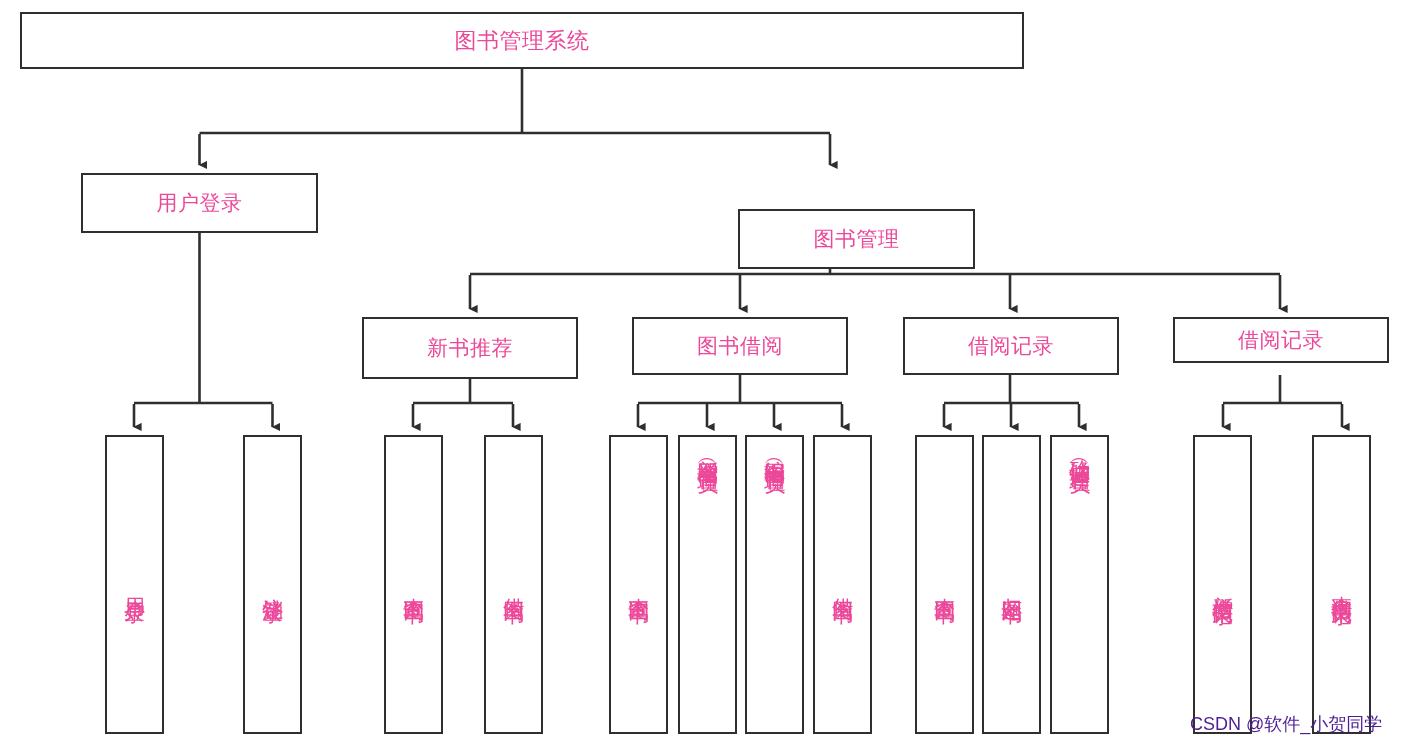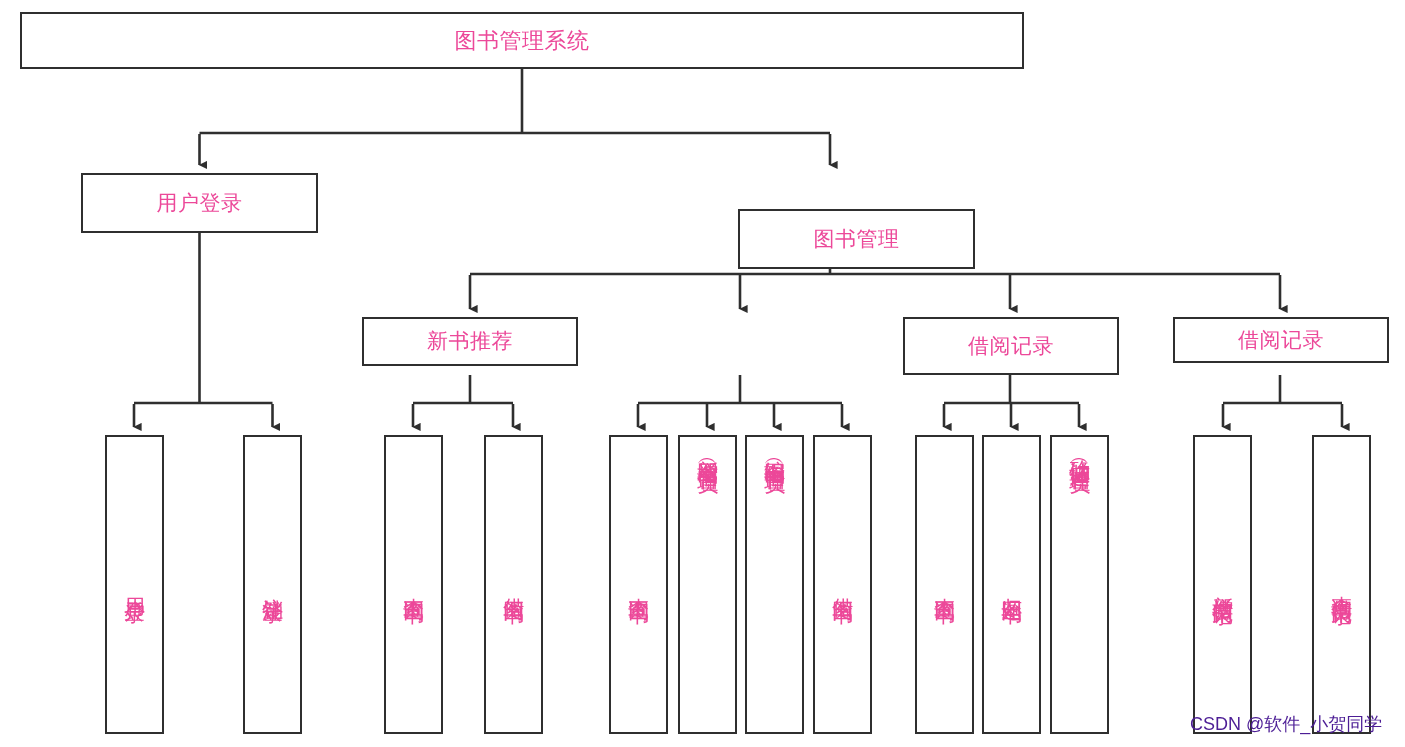--- a/index.html
+++ b/index.html
@@ -137,22 +137,25 @@
     <span class="label">图书管理系统</span>
   </div>
 
   <div class="node node-horizontal" style="left:81px; top:173px; width:237px; height:60px;">
     <span class="label">用户登录</span>
   </div>
   <div class="node node-horizontal" style="left:738px; top:173px; width:237px; height:60px;margin-top:36px;">
     <span class="label">图书管理</span>
   </div>
 
-  <div class="node node-horizontal" style="left:362px; top:317px; width:216px; height:49px;">
+  <div class="node node-horizontal" style="left:362px; top:317px; width:216px; height:62px;">
     <span class="label">新书推荐</span>
+  </div>
+  <div class="node node-horizontal" style="left:632px; top:317px; width:216px; height:58px;">
+    <span class="label">图书借阅</span>
   </div>
   <div class="node node-horizontal" style="left:903px; top:317px; width:216px; height:58px;">
     <span class="label">借阅记录</span>
   </div>
   <div class="node node-horizontal" style="left:1173px; top:317px; width:216px; height:46px;">
     <span class="label">借阅记录</span>
   </div>
 
   <div class="node node-vertical center-text" style="left:105px; top:435px; width:59px; height:299px;">
     <span class="label">用户登录</span>

